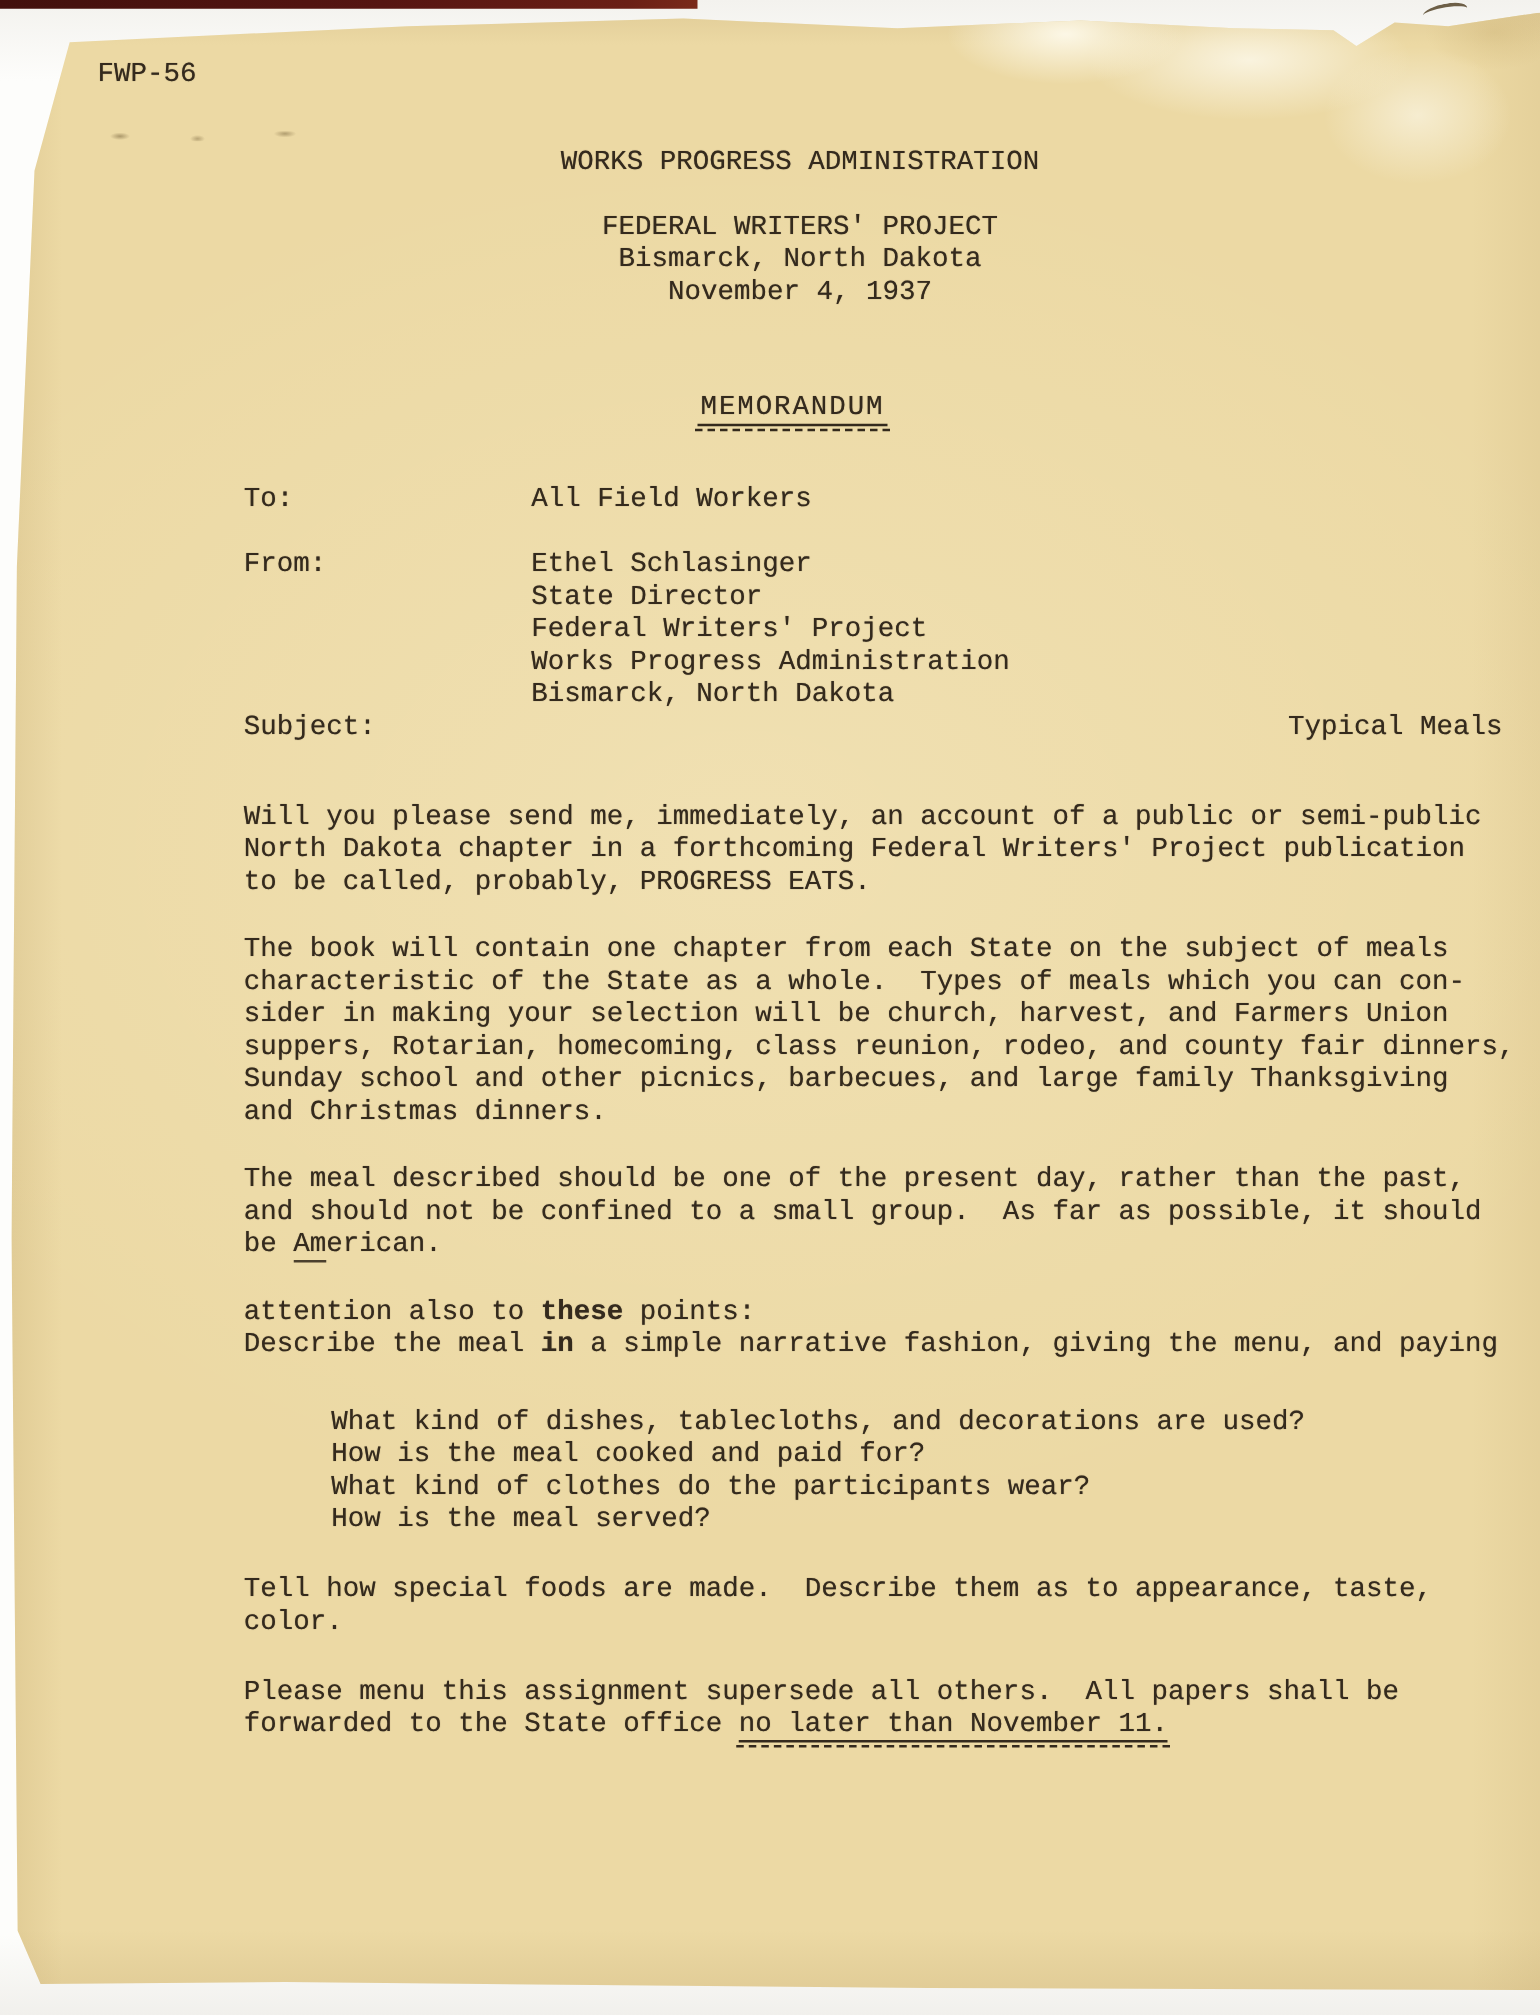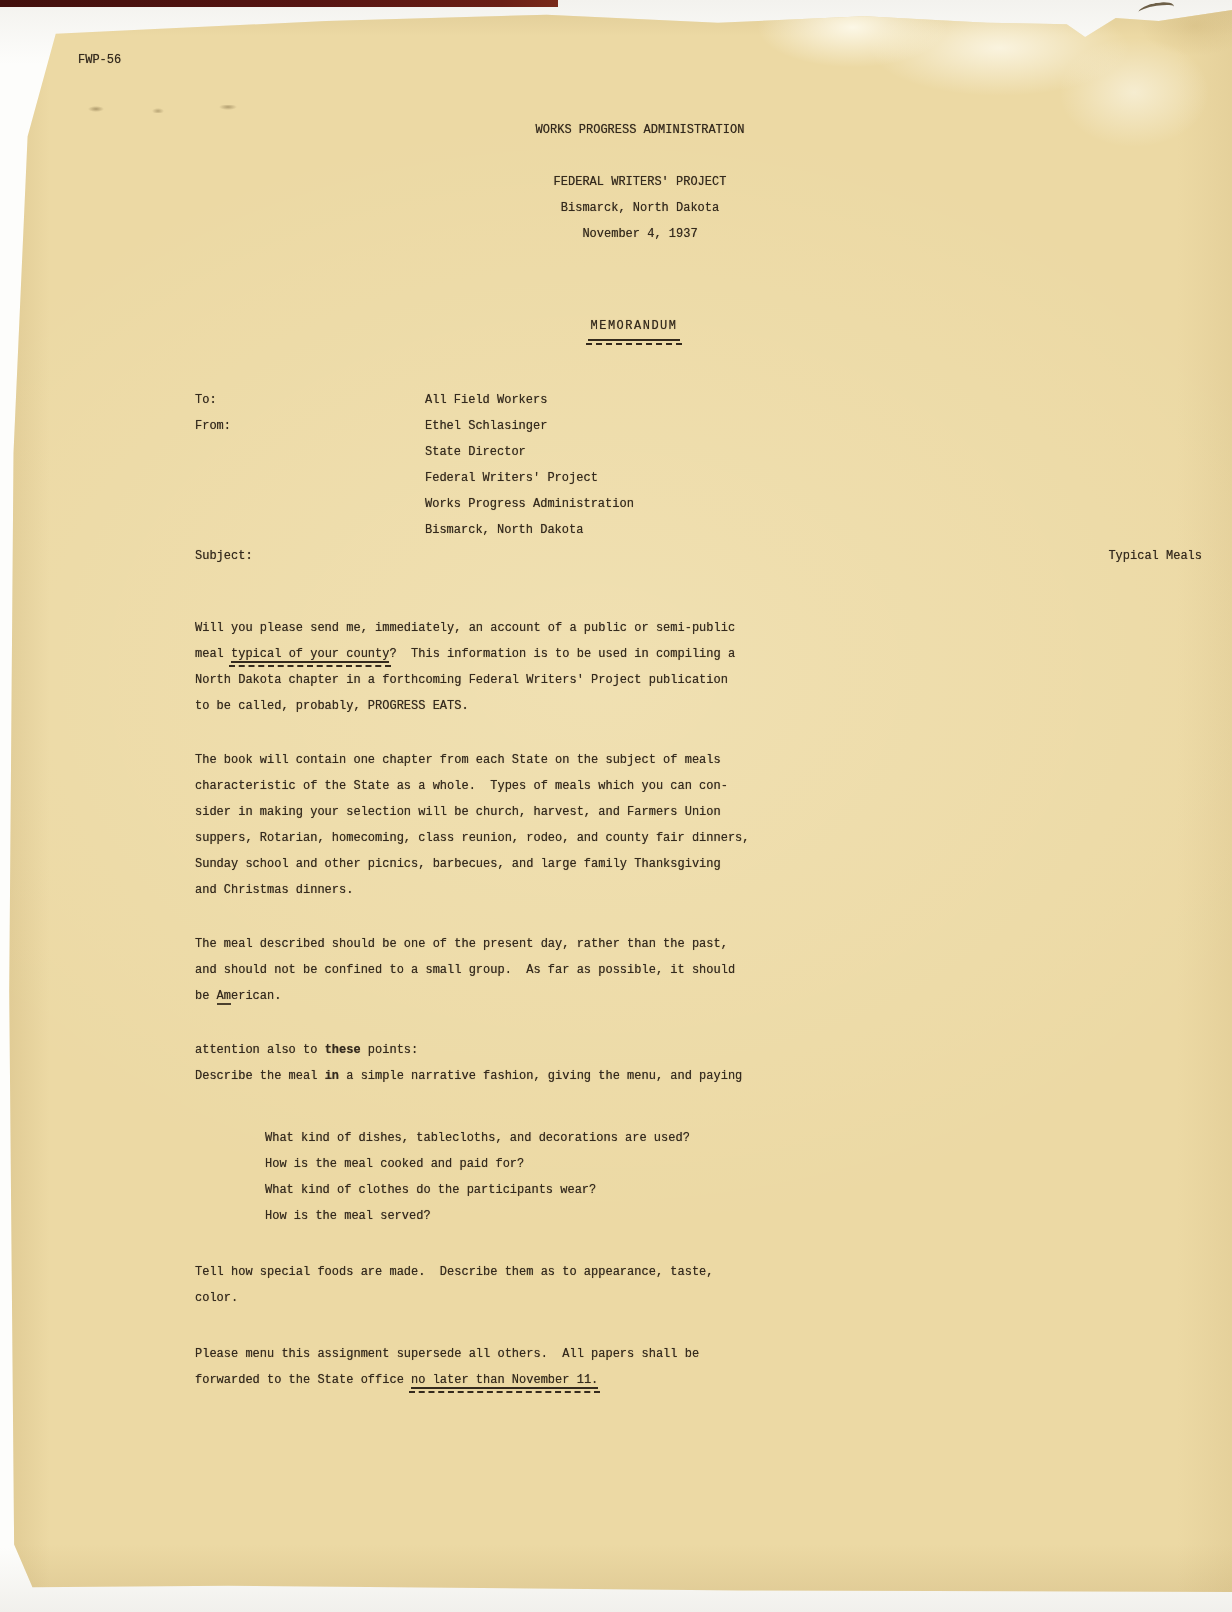--- a/index.html
+++ b/index.html
@@ -24,21 +24,21 @@
     background-image:
       radial-gradient(95px 40px at 69% 1.1%, rgba(253,249,234,.95), rgba(253,249,234,0)),
       radial-gradient(130px 48px at 81% 2.4%, rgba(251,246,229,.9), rgba(251,246,229,0)),
       radial-gradient(75px 55px at 92% 5.2%, rgba(249,243,223,.75), rgba(249,243,223,0)),
       radial-gradient(55px 30px at 97% 1%, rgba(210,185,125,.5), rgba(210,185,125,0)),
       radial-gradient(760px 560px at 48% 42%, rgba(255,250,228,.22), rgba(255,250,228,0)),
       linear-gradient(90deg, rgba(178,148,88,.20), rgba(178,148,88,0) 42px),
       linear-gradient(270deg, rgba(178,148,88,.12), rgba(178,148,88,0) 55px),
       linear-gradient(0deg, rgba(168,138,82,.16), rgba(168,138,82,0) 48px),
       linear-gradient(180deg, rgba(214,192,140,.45), rgba(214,192,140,0) 26px);
-    font-size:12px;line-height:26px;color:#342a1d;
+    font-size:22px;line-height:26px;color:#342a1d;
     text-shadow:0 0 0.7px rgba(52,42,29,.65);
   }
   .tline{white-space:pre;}
   .u{border-bottom:2px solid rgba(52,42,29,.88);}
   .b{font-weight:bold;}
   .du{border-bottom:2px solid #342a1d;position:relative;}
   .du::after{content:"";position:absolute;left:-2px;right:-2px;bottom:-6px;
     border-top:2px dashed #342a1d;}
   .form-number{margin:37px 0 0 70px;}
   .smudge{position:absolute;left:80px;top:95px;width:150px;height:8px;
@@ -46,21 +46,21 @@
       radial-gradient(8px 3px at 8px 4px, rgba(120,100,60,.55), rgba(120,100,60,0)),
       radial-gradient(6px 3px at 70px 6px, rgba(120,100,60,.45), rgba(120,100,60,0)),
       radial-gradient(9px 3px at 140px 2px, rgba(120,100,60,.5), rgba(120,100,60,0));}
   .letterhead{margin-top:44px;text-align:center;transform:translateX(20px);}
   .h-gap{height:26px;}
   .memo-title-row{text-align:center;margin-top:66px;transform:translateX(14px);}
   .memo-title{letter-spacing:1.5px;display:inline-block;padding:0 2px;}
   .content{margin:46px 30px 0 187px;}
   .field-row{display:flex;align-items:flex-start;}
   .field-label{width:230px;flex:none;white-space:pre;}
-  .row-from{}
+  .row-from{margin-top:26px;}
   .row-subject{justify-content:space-between;}
   .para-1{margin-top:46px;}
   .para-2,.para-3,.para-4{margin-top:28px;}
   .q-list{margin-top:36px;margin-left:70px;}
   .para-5,.para-6{margin-top:30px;}
 </style>
 </head>
 <body>
 
 <div class="scan">
@@ -105,21 +105,20 @@
 
       <div class="field-row row-subject">
         <div class="field-label">Subject:</div>
         <div class="field-value">
             <div class="tline"><span>Typical Meals</span></div>
           </div>
       </div>
 
       <div class="para-1">
           <div class="tline"><span>Will you please send me, immediately, an account of a public or semi-public</span></div>
-          <div class="tline"><span>meal </span><span class="du">typical of your county</span><span>?  This information is to be used in compiling a</span></div>
           <div class="tline"><span>North Dakota chapter in a forthcoming Federal Writers' Project publication</span></div>
           <div class="tline"><span>to be called, probably, PROGRESS EATS.</span></div>
         </div>
       <div class="para-2">
           <div class="tline"><span>The book will contain one chapter from each State on the subject of meals</span></div>
           <div class="tline"><span>characteristic of the State as a whole.  Types of meals which you can con-</span></div>
           <div class="tline"><span>sider in making your selection will be church, harvest, and Farmers Union</span></div>
           <div class="tline"><span>suppers, Rotarian, homecoming, class reunion, rodeo, and county fair dinners,</span></div>
           <div class="tline"><span>Sunday school and other picnics, barbecues, and large family Thanksgiving</span></div>
           <div class="tline"><span>and Christmas dinners.</span></div>

